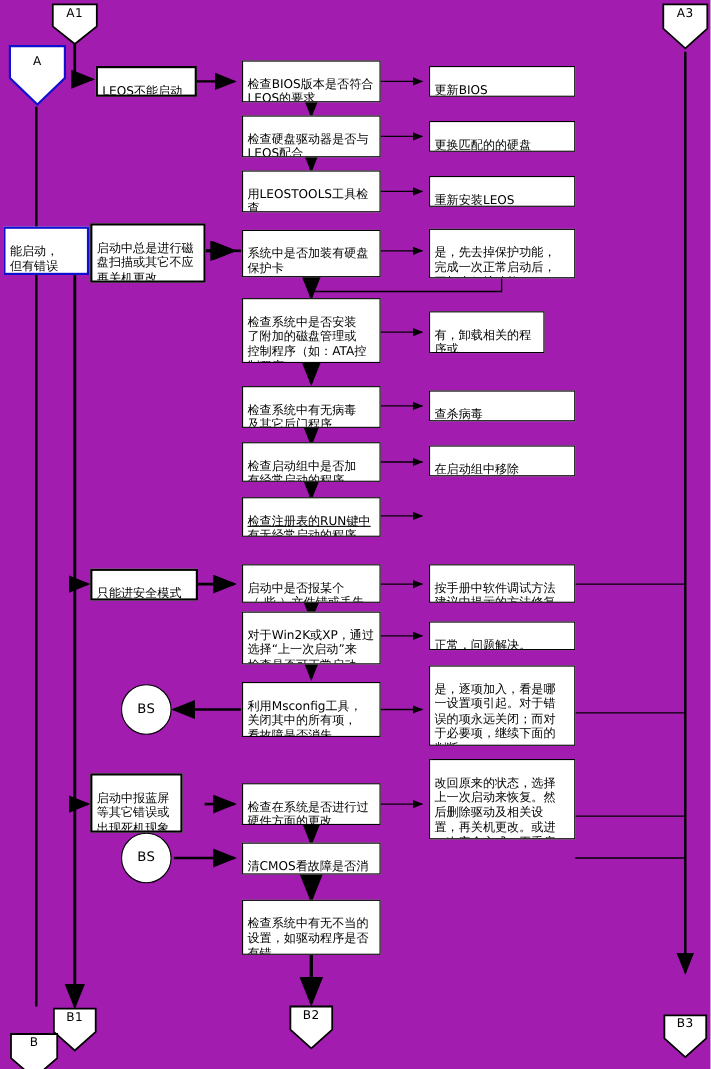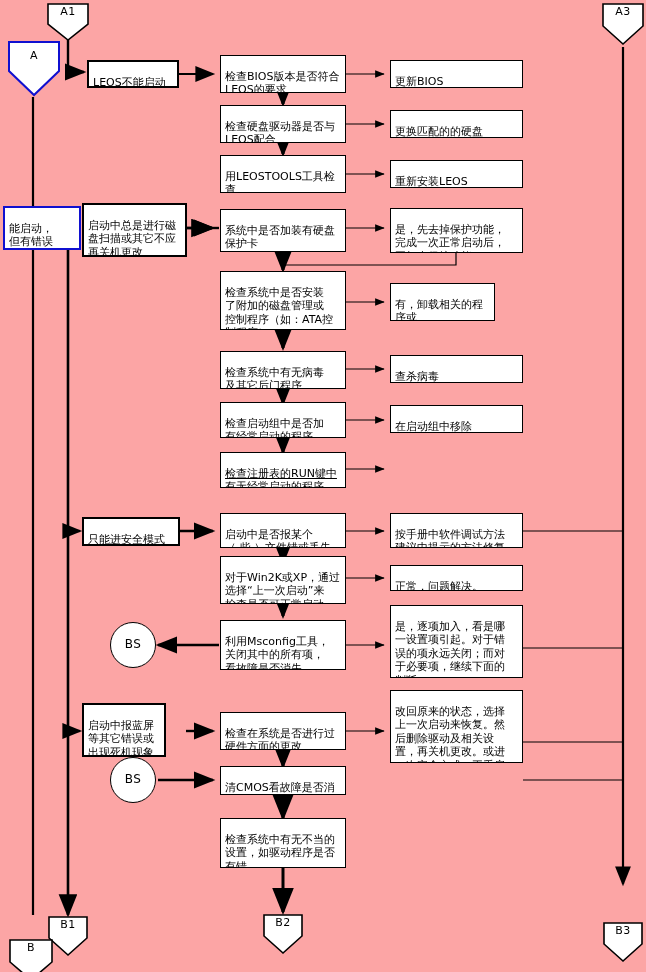--- a/index.html
+++ b/index.html
@@ -4,21 +4,21 @@
 <style>
   html,body{margin:0;padding:0;background:#ffffff;}
   body{
     font-family:"DejaVu Sans","Liberation Sans",sans-serif;
     -webkit-font-smoothing:none;
   }
   #canvas{
     position:relative;
     width:646px;
     height:972px;
-    background:#fca5a5;
+    background:#a21caf;
     overflow:hidden;
   }
   svg#wires{
     position:absolute;
     left:0;top:0;
     width:646px;height:972px;
     pointer-events:none;
   }
   .node{
     position:absolute;

